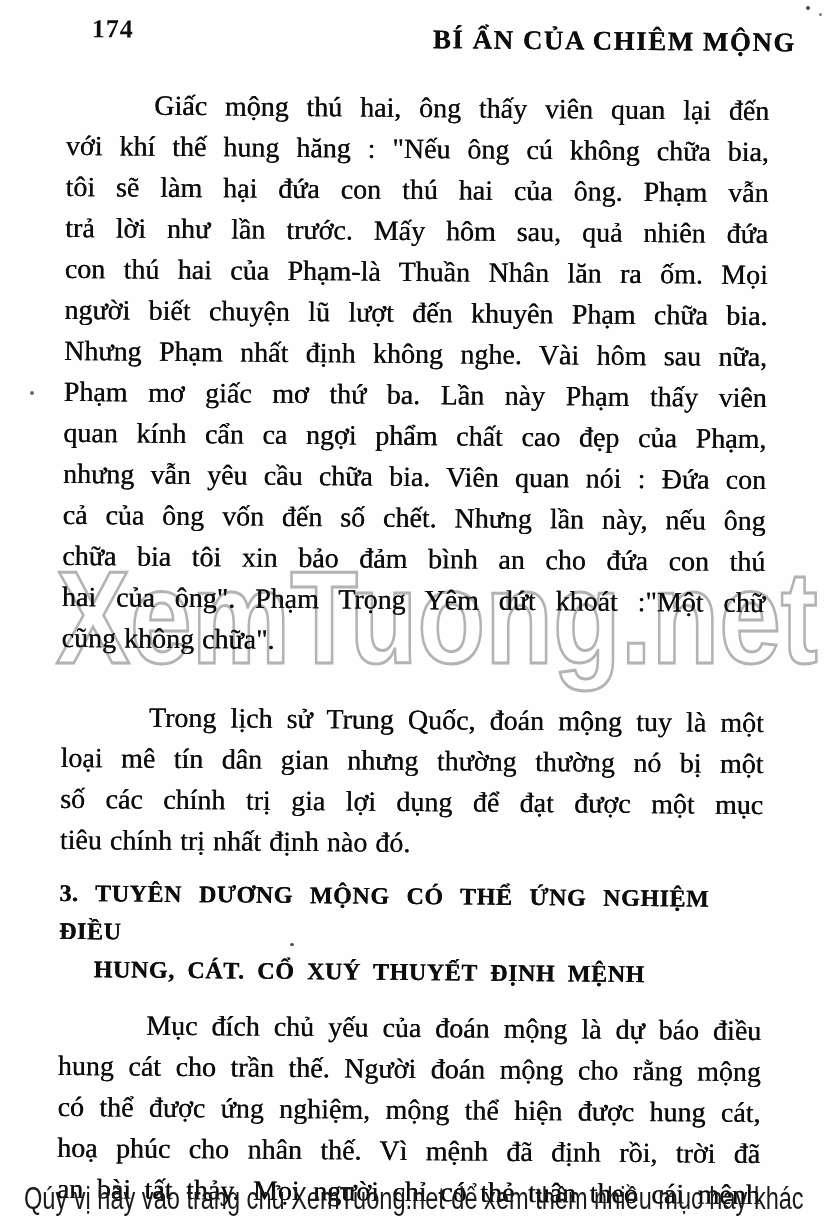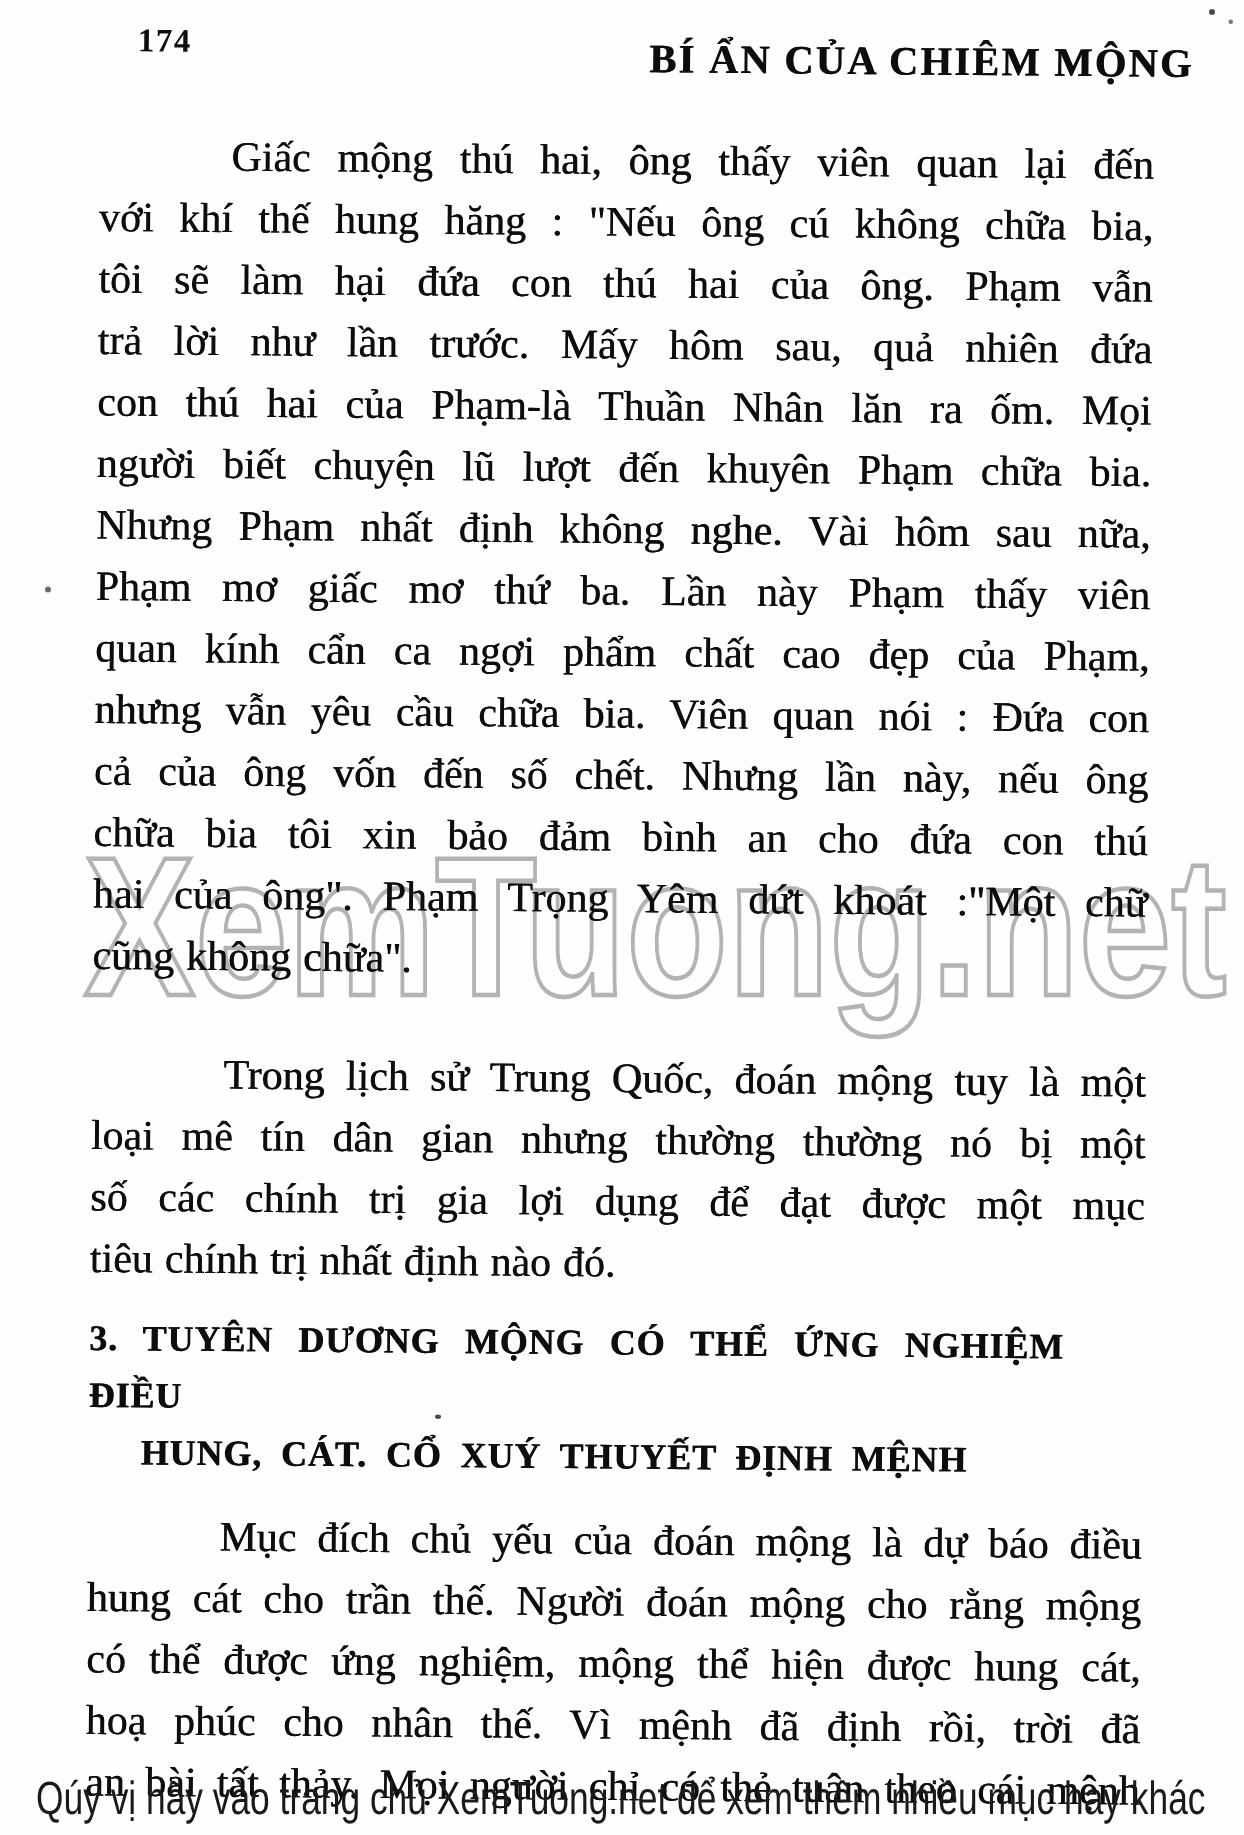--- a/index.html
+++ b/index.html
@@ -23,21 +23,21 @@
     z-index: 1;
   }
   .page-head {
     display: flex;
     justify-content: space-between;
     align-items: flex-start;
     height: 46px;
   }
   .pgnum {
     font-weight: 700;
-    font-size: 22px;
+    font-size: 26px;
     margin-left: 25px;
     letter-spacing: 1px;
   }
   .head-title {
     font-weight: 700;
     font-size: 27px;
     letter-spacing: 1.5px;
     margin-top: 7px;
     margin-right: -26px;
     white-space: nowrap;

